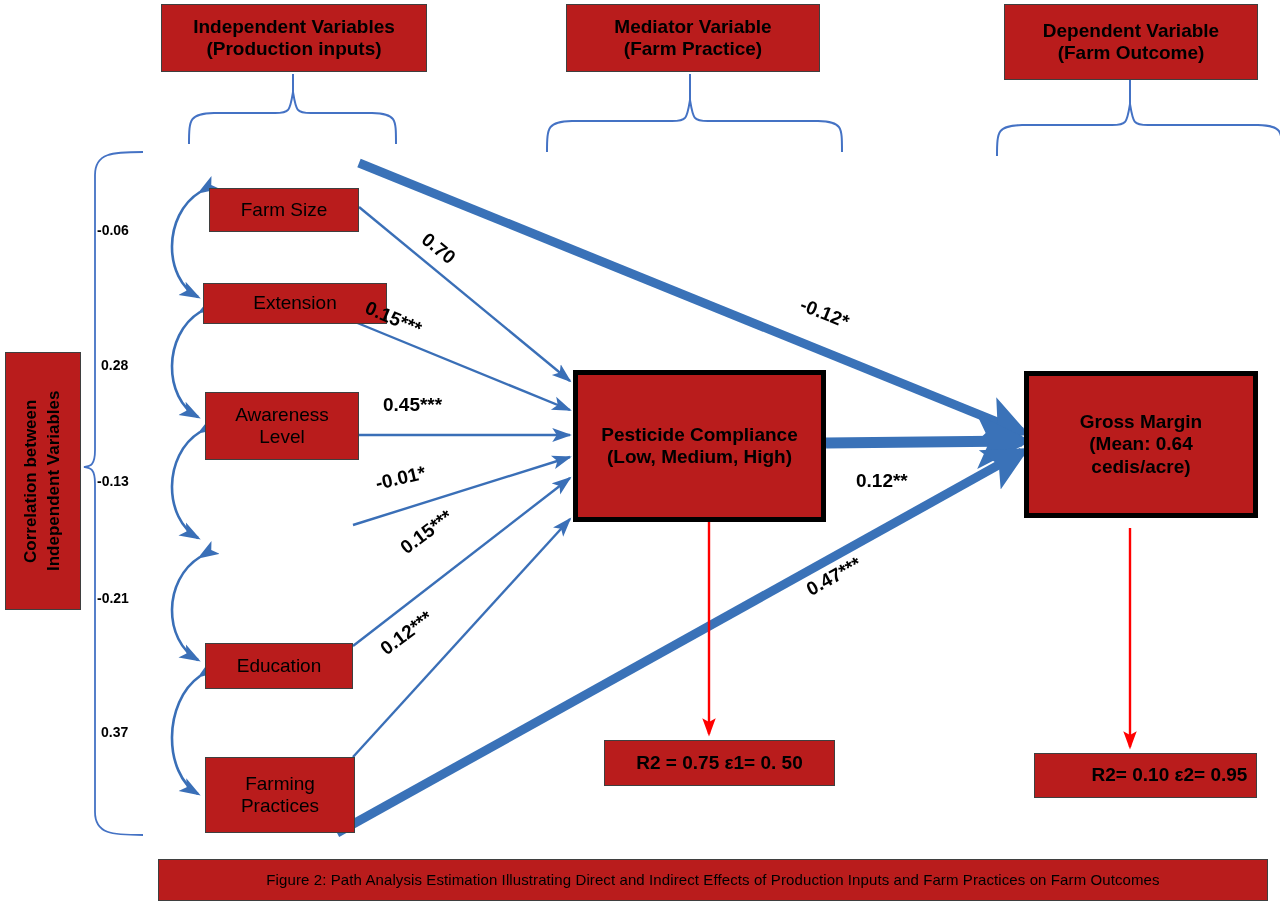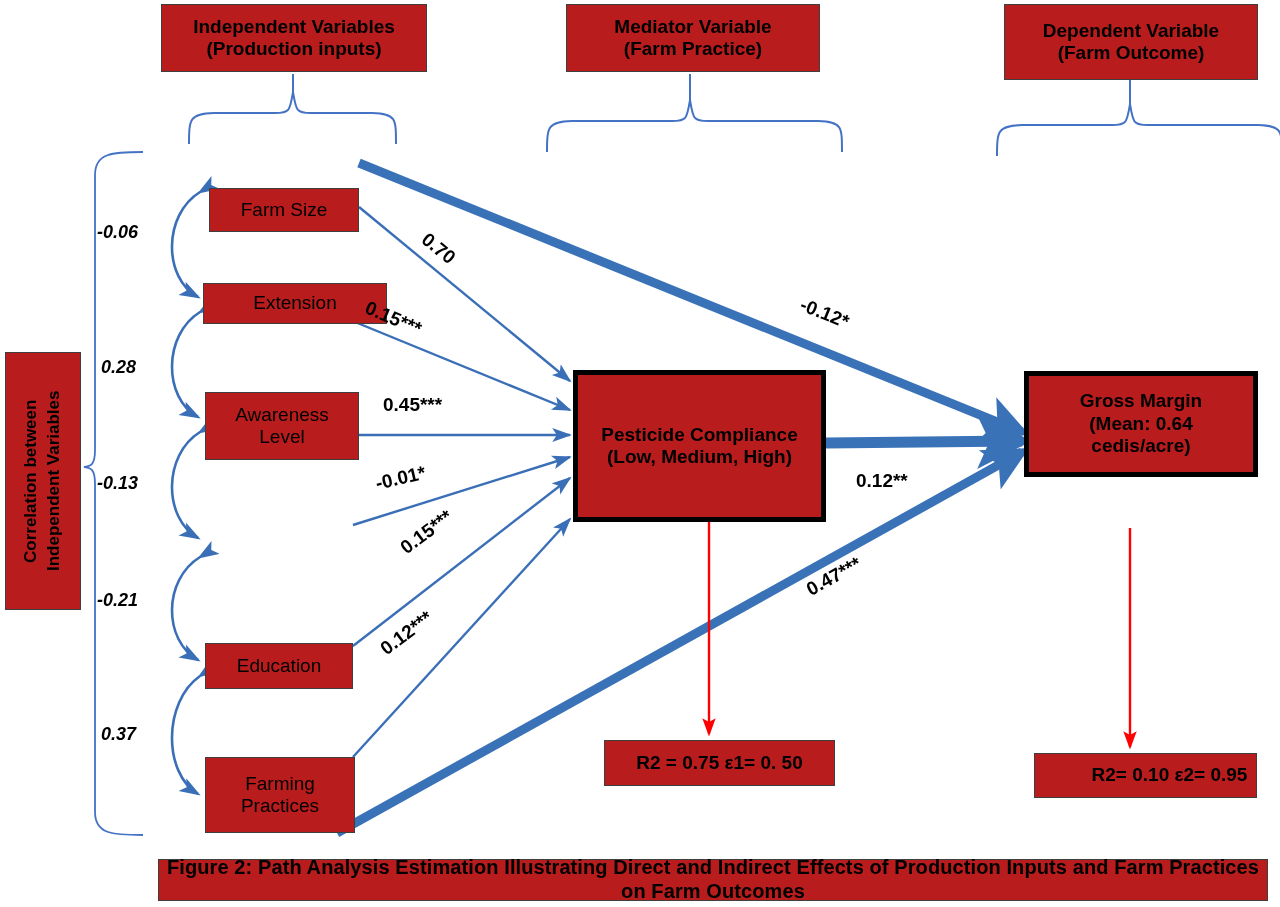--- a/index.html
+++ b/index.html
@@ -52,22 +52,22 @@
     font-weight: bold;
     font-size: 19px;
   }
   .r2-box {
     border: 1.6px solid #3f3f3f;
     font-weight: bold;
     font-size: 19px;
   }
   .caption-box {
     border: 1.6px solid #3f3f3f;
-    font-weight: bold;
-    font-size: 20px;
+    font-weight: normal;
+    font-size: 15px;
     letter-spacing: 0.1px;
   }
   .side-box {
     border: 1.6px solid #3f3f3f;
     font-weight: bold;
     font-size: 17px;
     writing-mode: vertical-rl;
     transform: rotate(180deg);
     line-height: 1.35;
     padding: 6px 0;
@@ -77,23 +77,22 @@
     color: #000000;
     font-weight: bold;
     font-size: 19px;
     white-space: nowrap;
     transform-origin: left center;
   }
   .corr-lbl {
     position: absolute;
     color: #000000;
     font-weight: bold;
-    font-size: 18px;
+    font-size: 14px;
     white-space: nowrap;
-    font-style: italic;
   }
   .two-line { display: block; }
 </style>
 </head>
 <body>
 
 <div id="stage">
 
   <svg class="layer" viewBox="0 0 1280 907">
     <defs>
@@ -218,21 +217,21 @@
     </div>
   </div>
 
   <div class="node heavy-box" style="left:573px; top:370px; width:253px; height:152px;">
     <div>
       <span class="two-line">Pesticide Compliance</span>
       <span class="two-line">(Low, Medium, High)</span>
     </div>
   </div>
 
-  <div class="node heavy-box" style="left:1024px; top:371px; width:234px; height:106px;">
+  <div class="node heavy-box" style="left:1024px; top:371px; width:234px; height:147px;">
     <div>
       <span class="two-line">Gross Margin</span>
       <span class="two-line">(Mean: 0.64</span>
       <span class="two-line">cedis/acre)</span>
     </div>
   </div>
 
   <div class="lbl" style="left:424px; top:226px; transform:rotate(39deg);">0.70</div>
 
   <div class="lbl" style="left:366px; top:296px; transform:rotate(23deg);">0.15***</div>

